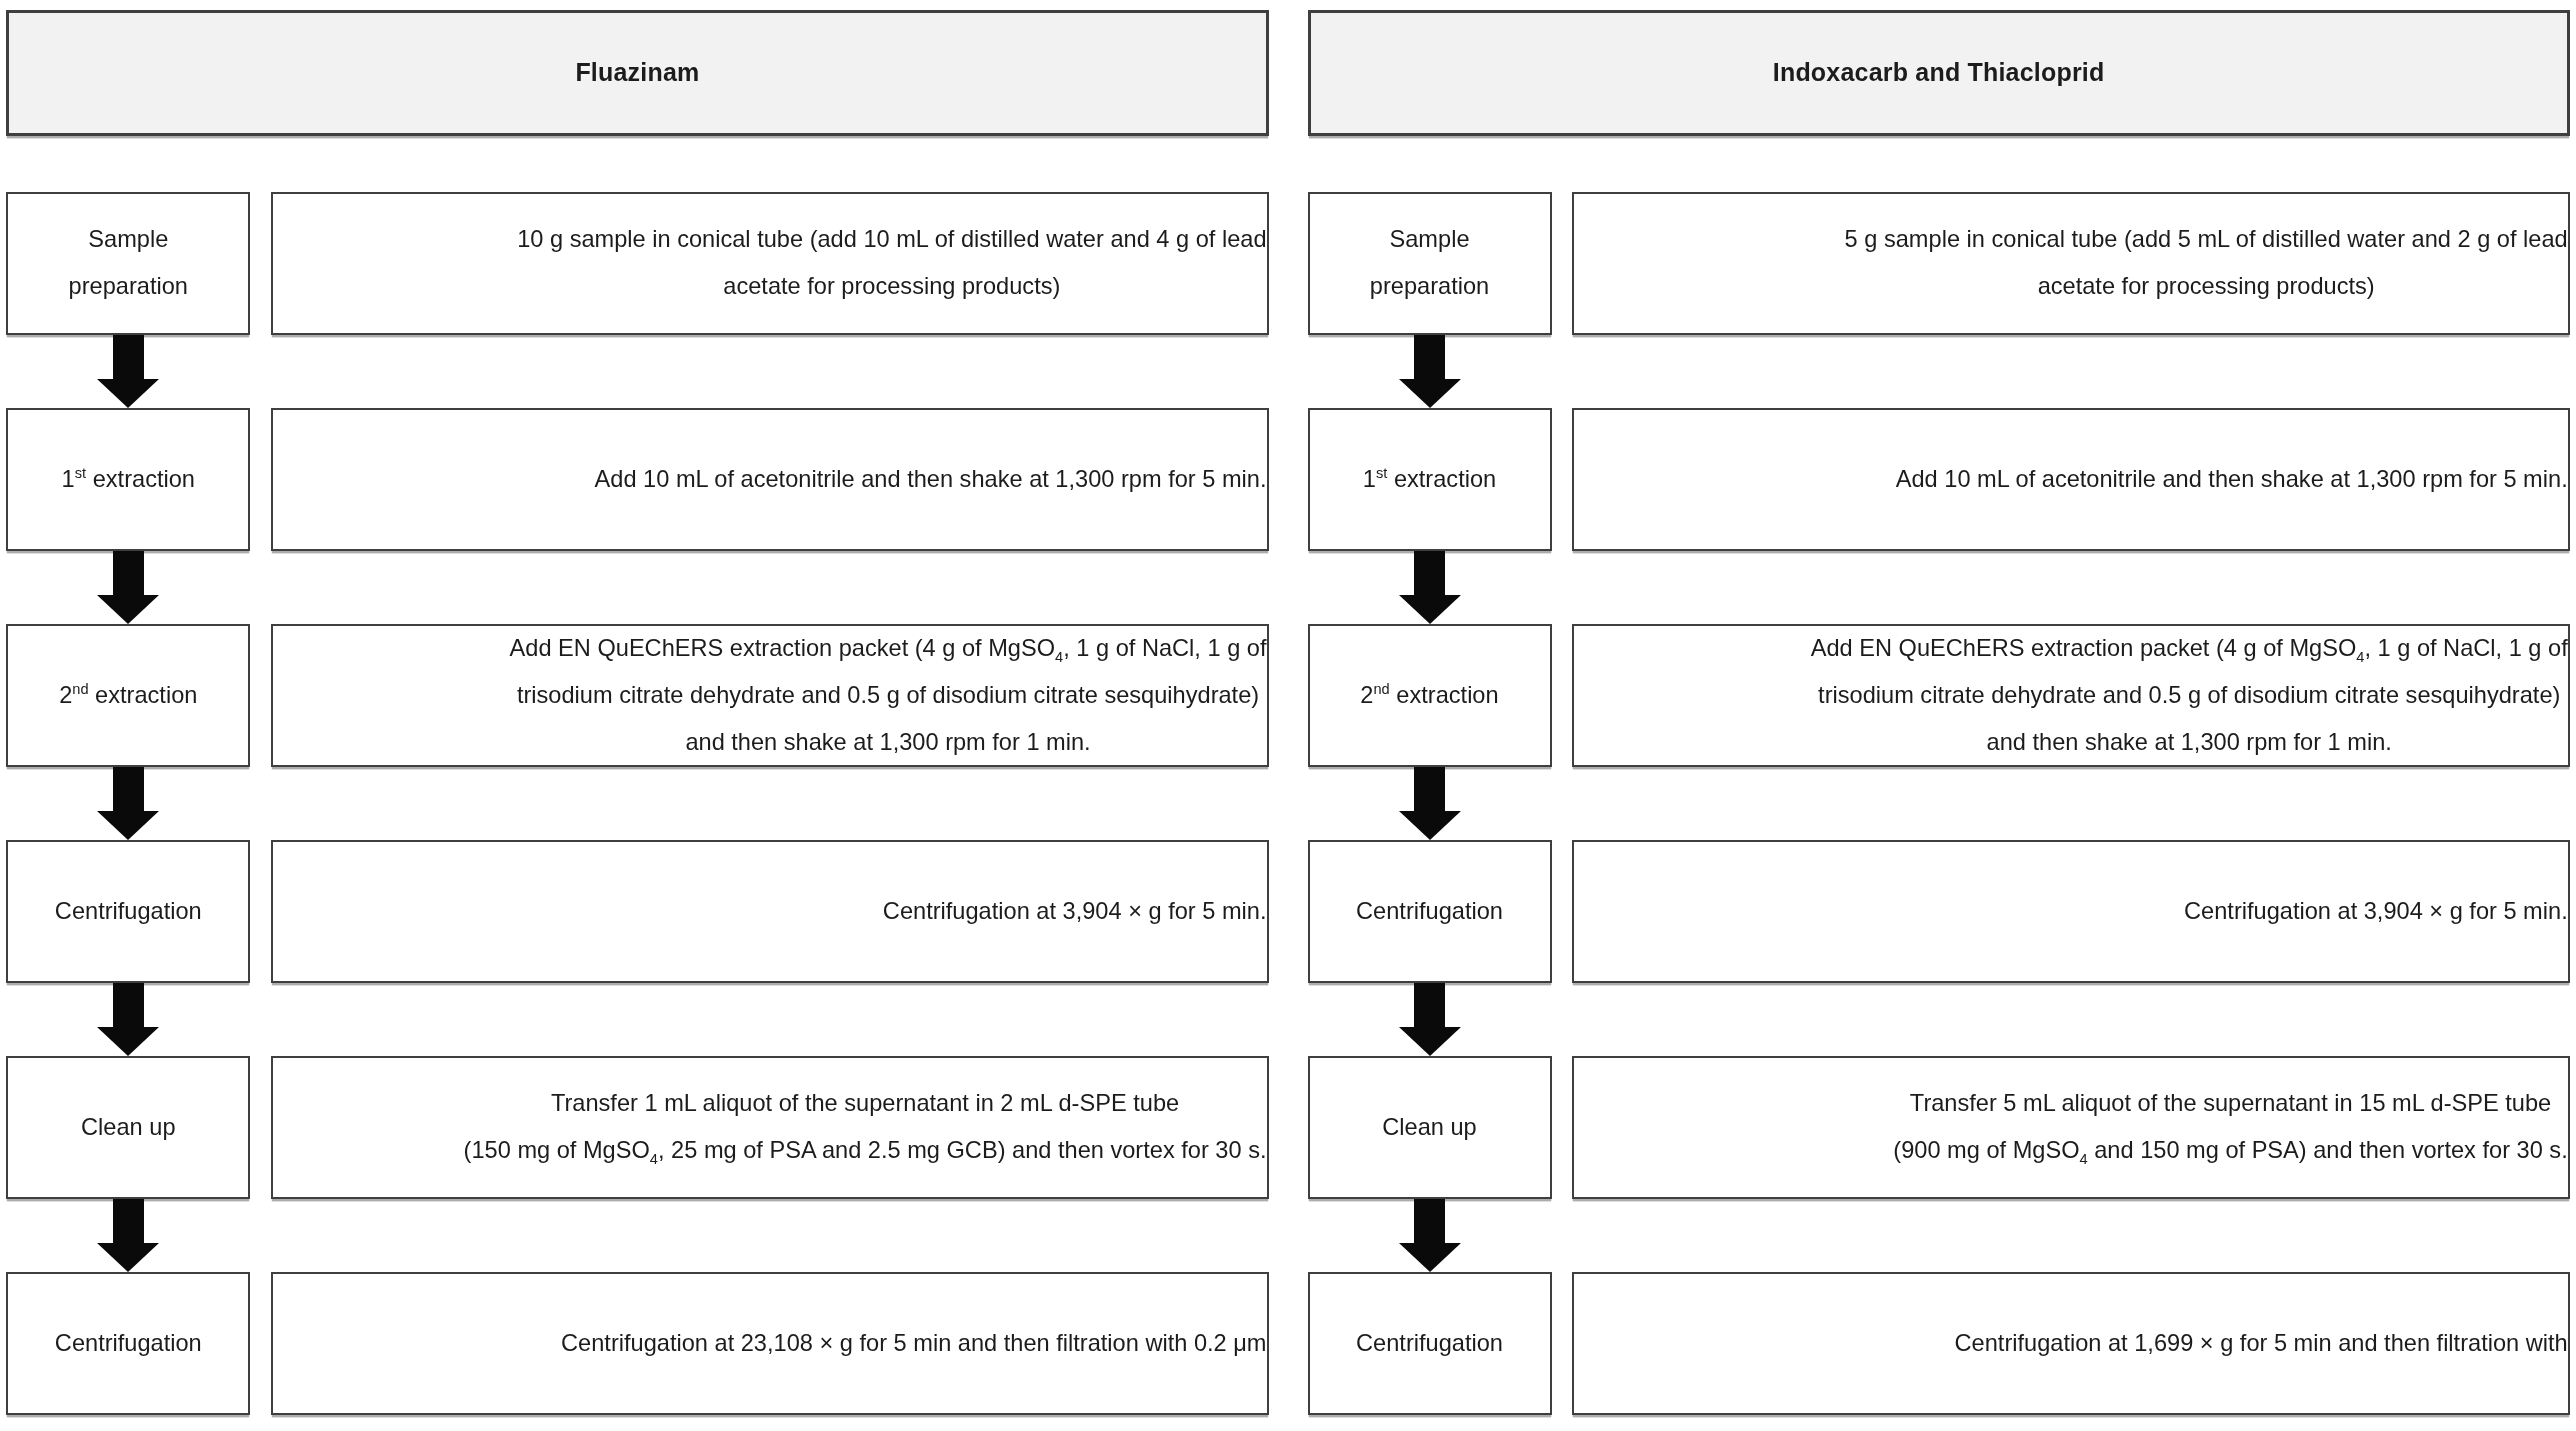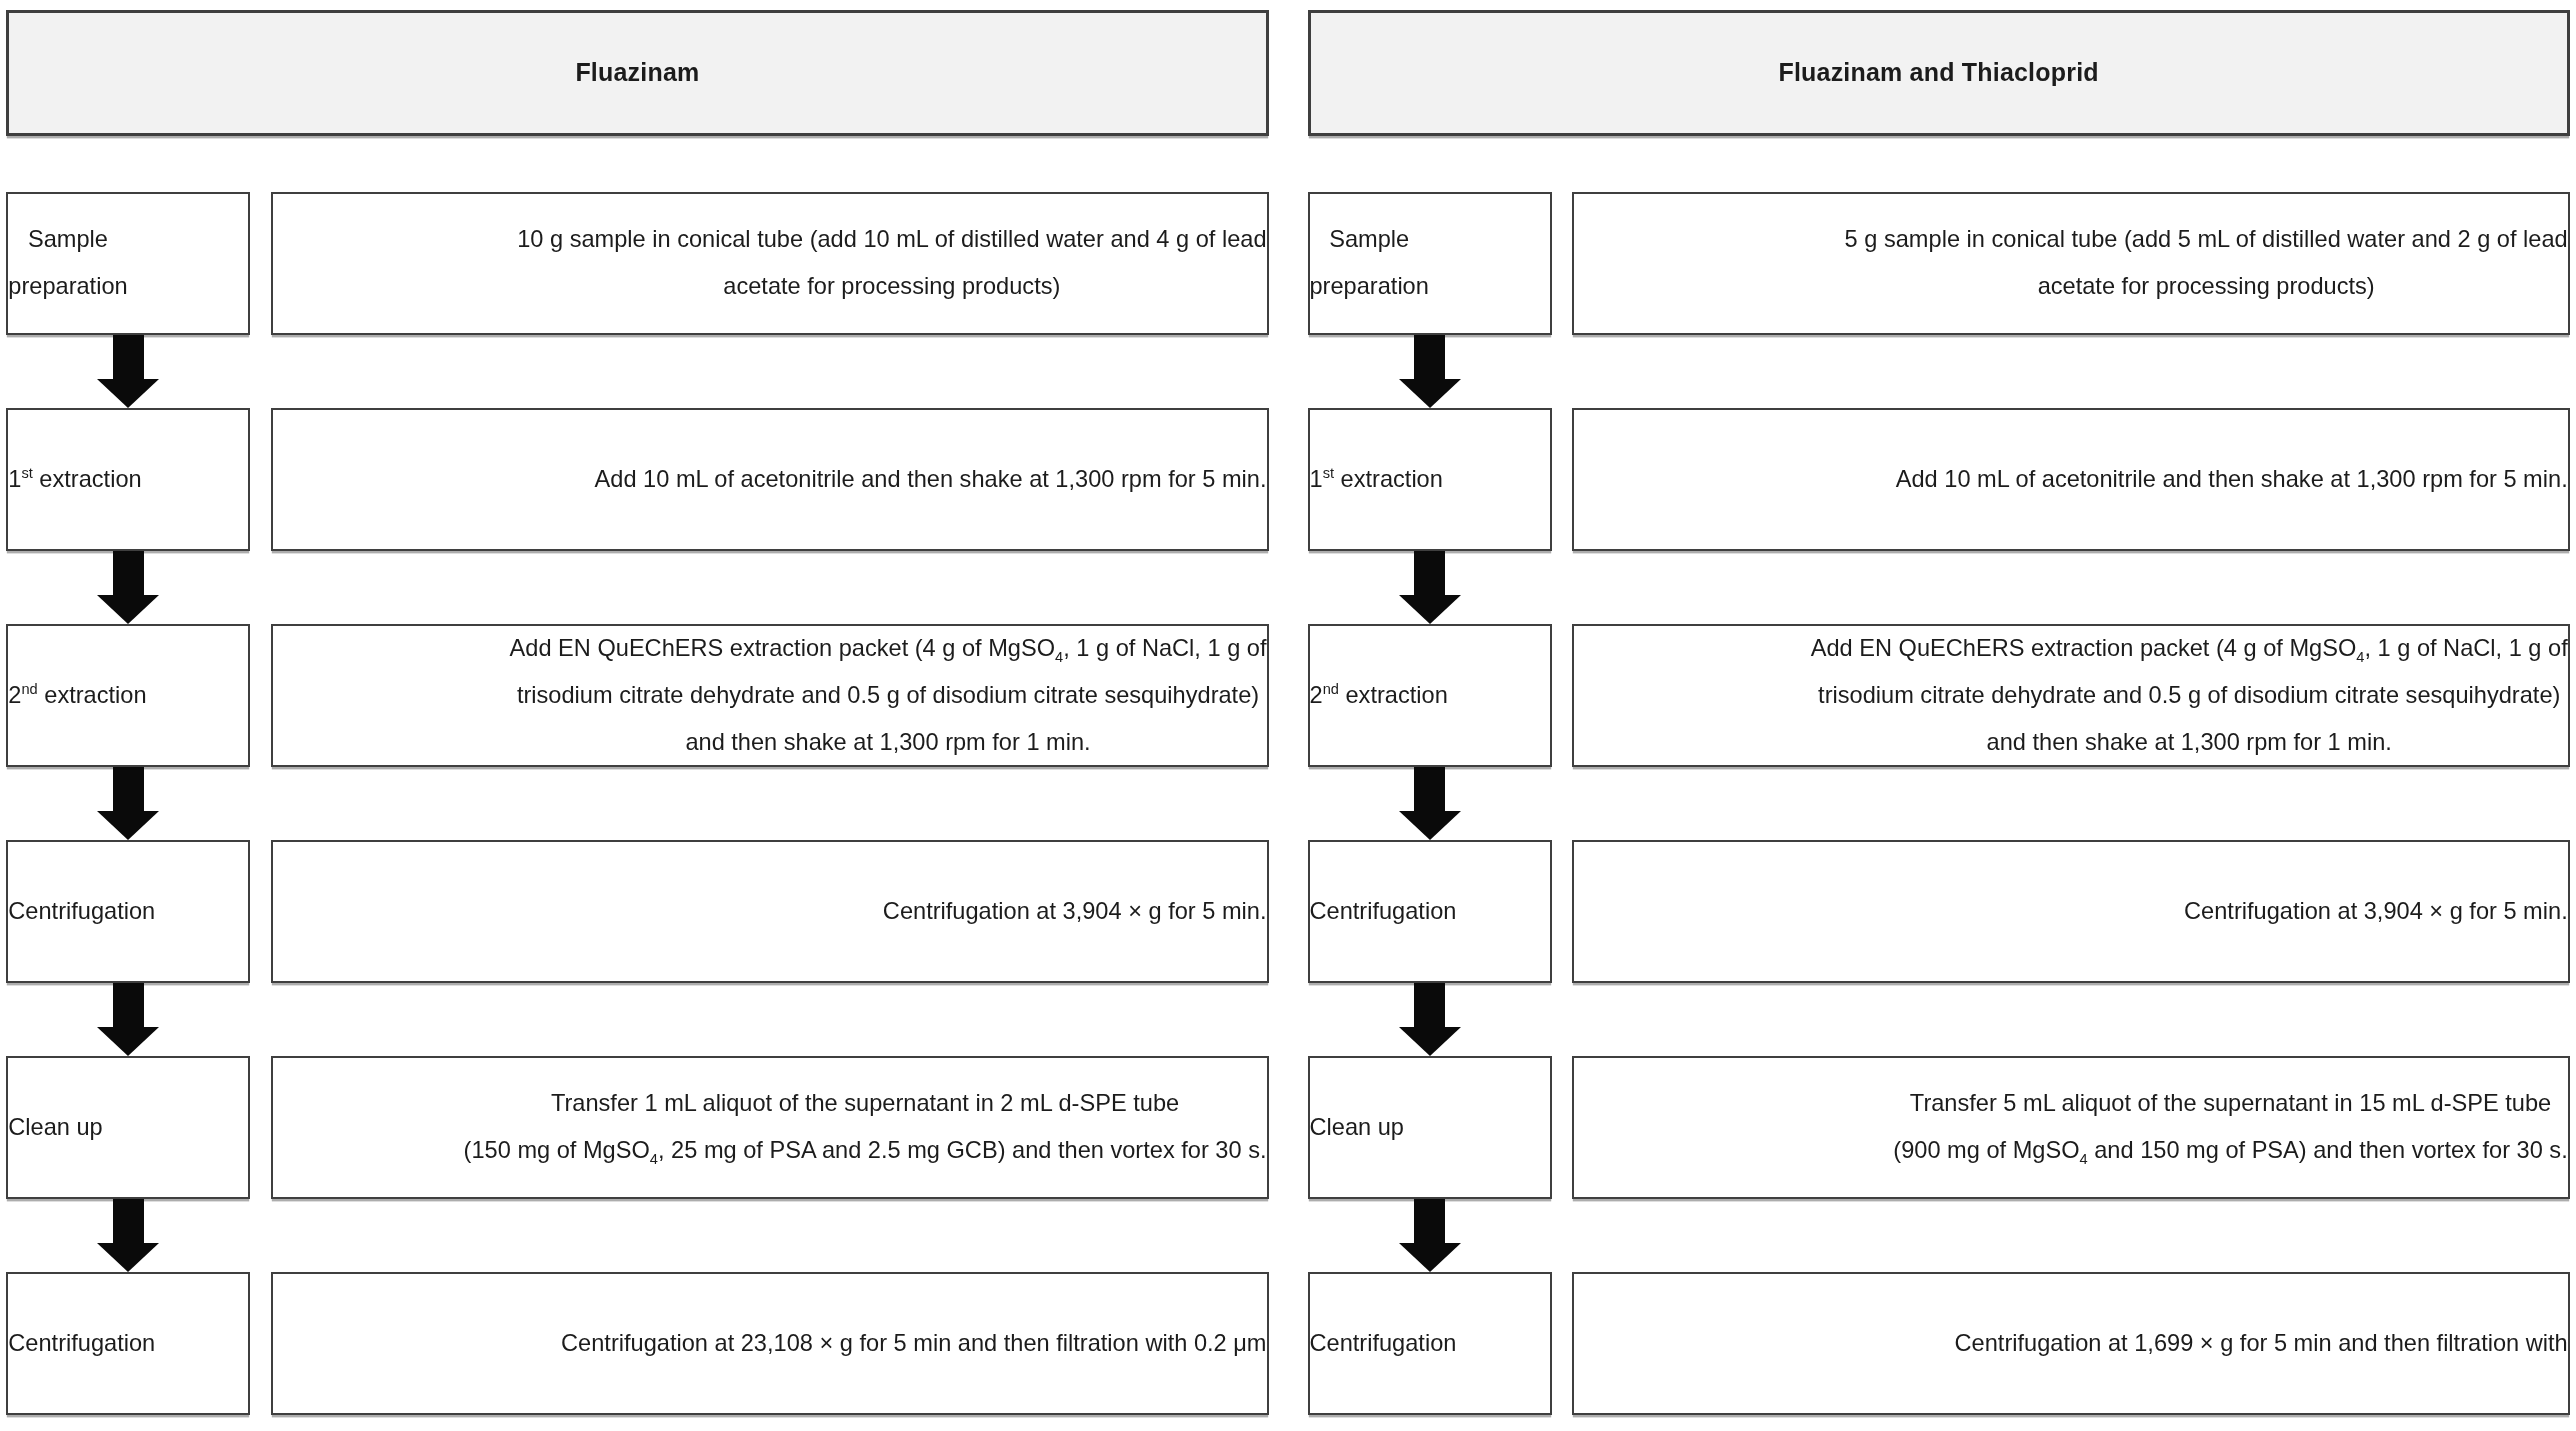--- a/index.html
+++ b/index.html
@@ -45,20 +45,21 @@
     gap: 20.5px;
   }
   .label-box {
     width: 244px;
     flex: 0 0 244px;
     background: var(--box-bg, #ffffff);
     border: 2.4px solid var(--border-color, #3f3f3f);
     box-shadow: 0 3.2px 0 -0.8px #adadad;
     display: flex;
     align-items: center;
+    justify-content: center;
     text-align: center;
     font-size: 23.6px;
   }
   .desc-box {
     flex: 1 1 auto;
     background: var(--box-bg, #ffffff);
     border: 2.4px solid var(--border-color, #3f3f3f);
     box-shadow: 0 3.2px 0 -0.8px #adadad;
     display: flex;
     align-items: center;
@@ -219,21 +220,21 @@
       <div class="desc-box">
         <div class="box-text">
             <div class="line">Centrifugation at 23,108 × g for 5 min and then filtration with 0.2 μm</div>
           </div>
       </div>
     </div>
   </section>
 
   <section class="column">
     <header class="header-box">
-      <span class="header-text">Fluazinam and Thiacloprid</span>
+      <span class="header-text">Indoxacarb and Thiacloprid</span>
     </header>
 
     <div class="step-row">
       <div class="label-box">
         <div class="box-text">
             <div class="line">Sample</div>
             <div class="line">preparation</div>
           </div>
       </div>
       <div class="desc-box">

